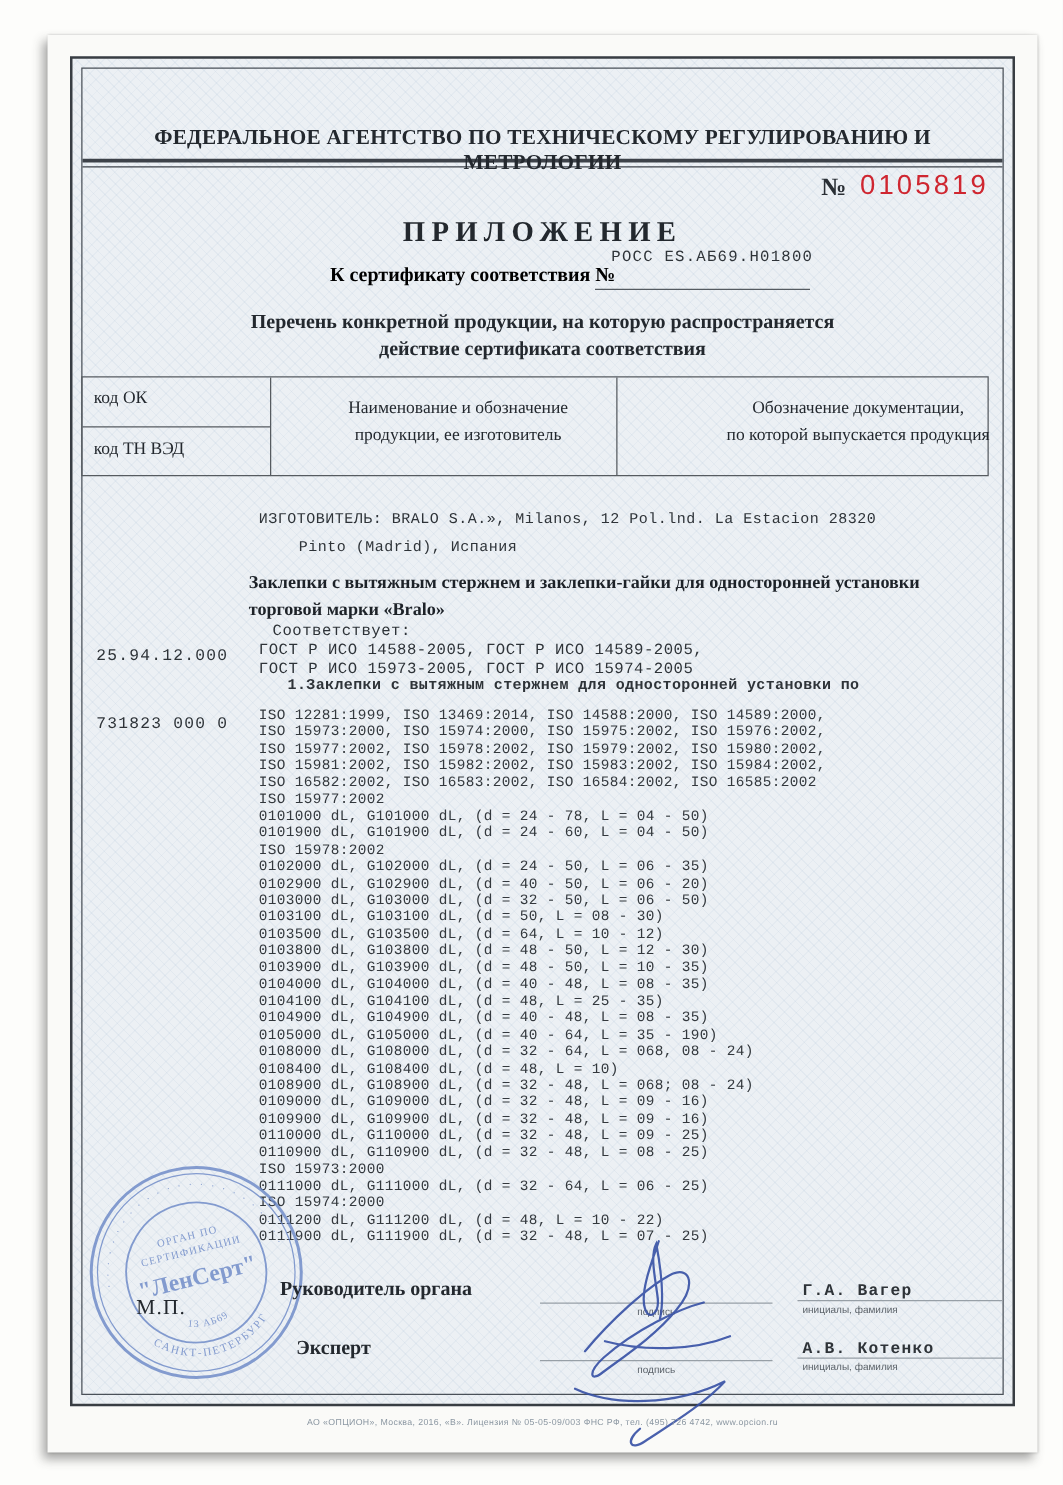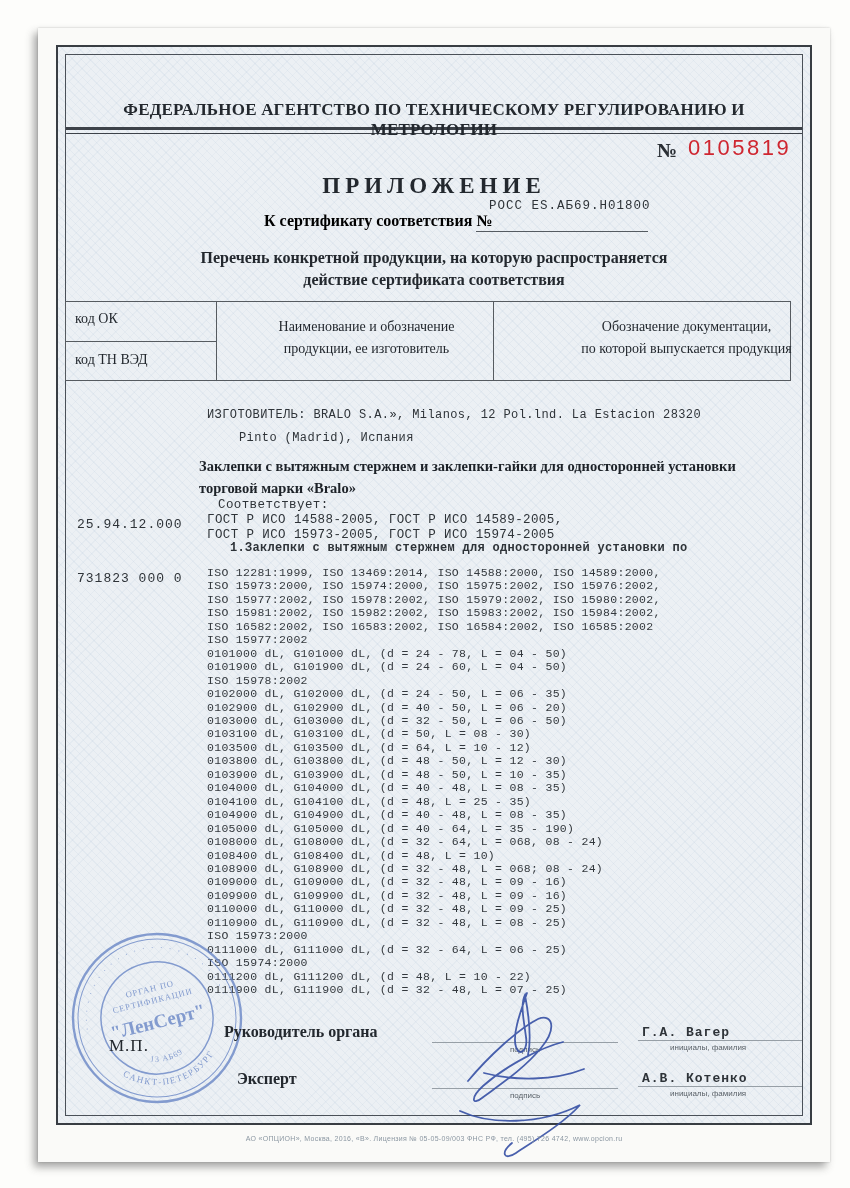--- a/index.html
+++ b/index.html
@@ -45,21 +45,21 @@
   .spec-wrap{position:absolute;left:149px;top:519px;}
   .spec-line{font-family:"Liberation Mono",monospace;font-size:11.5px;line-height:13.45px;
              letter-spacing:.3px;color:#33383d;white-space:pre;}
   .sig-label{position:absolute;left:166px;font-size:16px;font-weight:bold;color:#23282e;}
   .sig-line{position:absolute;left:374px;width:186px;border-top:1px solid #979fa6;}
   .sig-caption{position:absolute;left:374px;width:186px;text-align:center;
                font-family:"Liberation Sans",sans-serif;font-size:8px;color:#5b6269;}
   .sig-name{position:absolute;left:584px;font-family:"Liberation Mono",monospace;
             font-size:13px;font-weight:bold;letter-spacing:1px;color:#2e3338;}
   .name-line{position:absolute;left:580px;width:164px;border-top:1px solid #979fa6;}
-  .name-caption{position:absolute;left:612px;font-family:"Liberation Sans",sans-serif;
+  .name-caption{position:absolute;left:584px;font-family:"Liberation Sans",sans-serif;
                 font-size:8px;color:#5b6269;}
   .mp{position:absolute;left:51px;top:989px;font-size:17px;letter-spacing:1px;color:#23282e;}
   .stamp{position:absolute;left:6px;top:878px;width:186px;height:186px;opacity:.8;
          transform:rotate(-14deg);}
   .sig-ink{position:absolute;left:366px;top:938px;width:240px;height:185px;}
   .imprint{position:absolute;left:0;top:1107px;width:100%;text-align:center;
            font-family:"Liberation Sans",sans-serif;font-size:7px;letter-spacing:.3px;color:#8b97a2;}
 </style>
 </head>
 <body>

